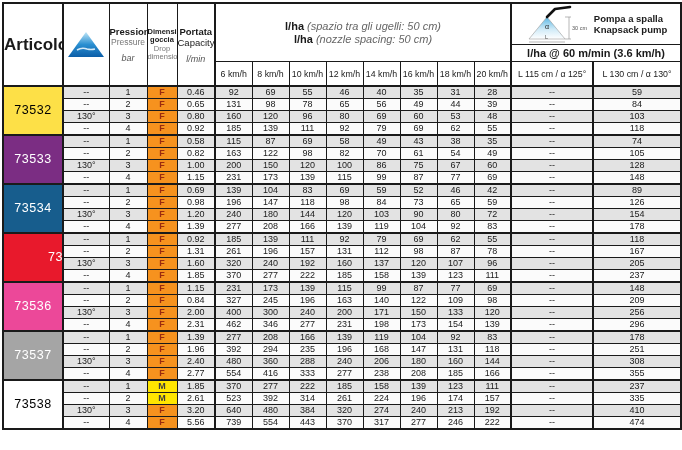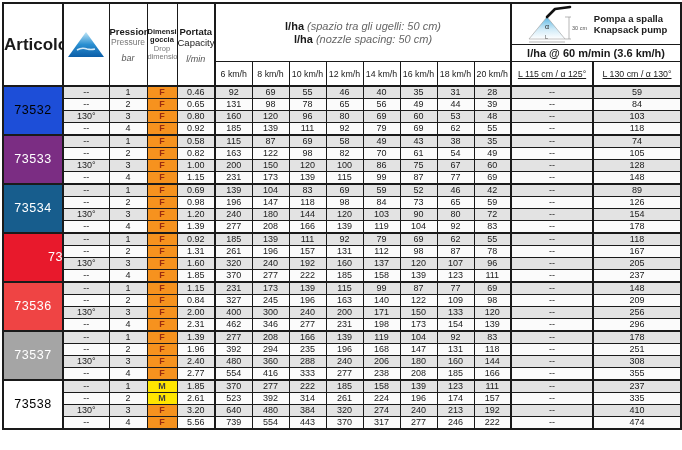--- a/index.html
+++ b/index.html
@@ -27,21 +27,21 @@
   .b{font-weight:bold;}
   .i{font-style:italic;color:#555;}
   .g{color:#777;font-size:8.5px;}
   .gi{color:#666;font-style:italic;font-weight:normal;}
   .articolo-h{font-size:17px;font-weight:bold;}
   .hd-main{font-size:9.5px;line-height:11px;}
   .hd-small{font-size:7.5px;line-height:8.5px;}
   .unit{margin-top:6px;font-size:9px;}
   .lha-title{font-size:11px;line-height:13px;}
   .spd{font-size:8.8px;font-weight:normal;}
-  .pumpcol{font-size:8.8px;text-decoration:underline;}
+  .pumpcol{font-size:8.8px;}
   .pumpwrap{display:flex;align-items:center;justify-content:center;gap:7px;}
   .pumptitle{font-size:9.5px;font-weight:bold;text-align:left;line-height:11px;}
   .subt{font-size:11px;font-weight:bold;}
   svg{display:block;}
 </style>
 </head>
 <body>
 
 <div class="page">
   <table>
@@ -142,21 +142,21 @@
         <th class="spd">14 km/h</th>
         <th class="spd">16 km/h</th>
         <th class="spd">18 km/h</th>
         <th class="spd">20 km/h</th>
         <th class="thickL pumpcol">L 115 cm / α 125°</th>
         <th class="thickL pumpcol">L 130 cm / α 130°</th>
       </tr>
     </thead>
     <tbody id="tbody">
         <tr class="stripe group-start">
-          <td class="art" rowspan="4" style="background: #1d4ed8; color: rgb(0, 0, 0);">73532</td>
+          <td class="art" rowspan="4" style="background: #fde047; color: rgb(0, 0, 0);">73532</td>
           <td class="thickL">--</td>
           <td>1</td>
           <td class="drop" style="background: rgb(246, 146, 30); color: rgb(156, 44, 14);">F</td>
           <td>0.46</td>
           <td class="thickL">92</td>
           <td>69</td>
           <td>55</td>
           <td>46</td>
           <td>40</td>
           <td>35</td>
@@ -402,21 +402,21 @@
           <td>222</td>
           <td>185</td>
           <td>158</td>
           <td>139</td>
           <td>123</td>
           <td>111</td>
           <td class="thickL">--</td>
           <td class="thickL">237</td>
         </tr>
         <tr class="stripe group-start">
-          <td class="art" rowspan="4" style="background: #ef4444; color: rgb(255, 255, 255); margin-left: 28px;">73536</td>
+          <td class="art" rowspan="4" style="background: #ec4899; color: rgb(255, 255, 255); margin-left: 28px;">73536</td>
           <td class="thickL">--</td>
           <td>1</td>
           <td class="drop" style="background: rgb(246, 146, 30); color: rgb(156, 44, 14);">F</td>
           <td>1.15</td>
           <td class="thickL">231</td>
           <td>173</td>
           <td>139</td>
           <td>115</td>
           <td>99</td>
           <td>87</td>

